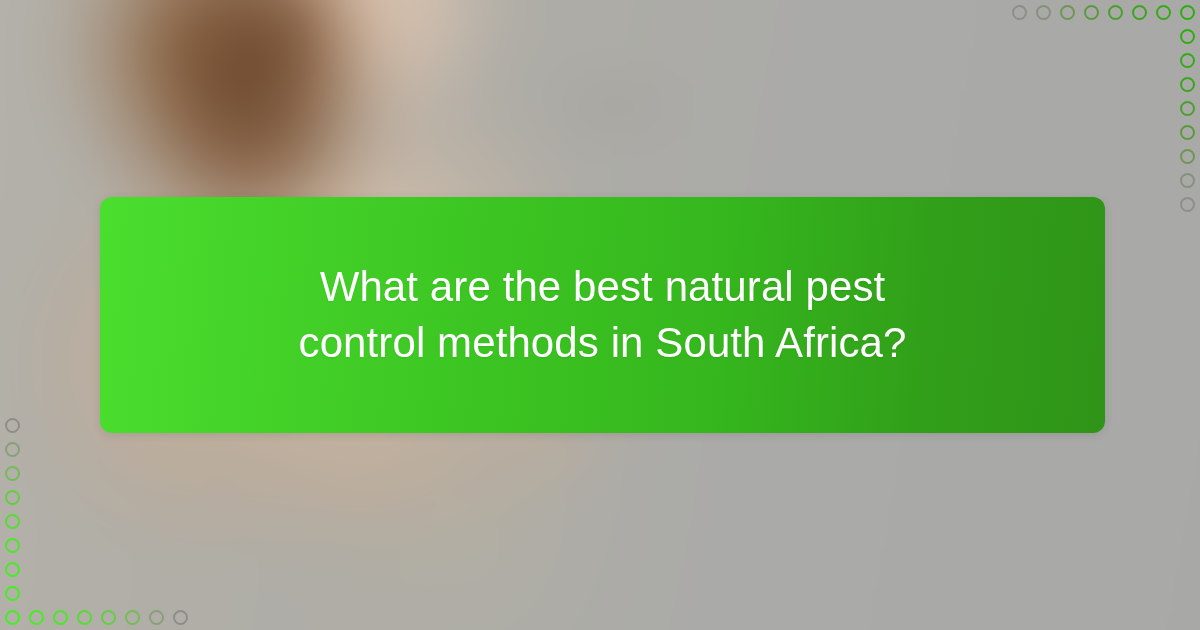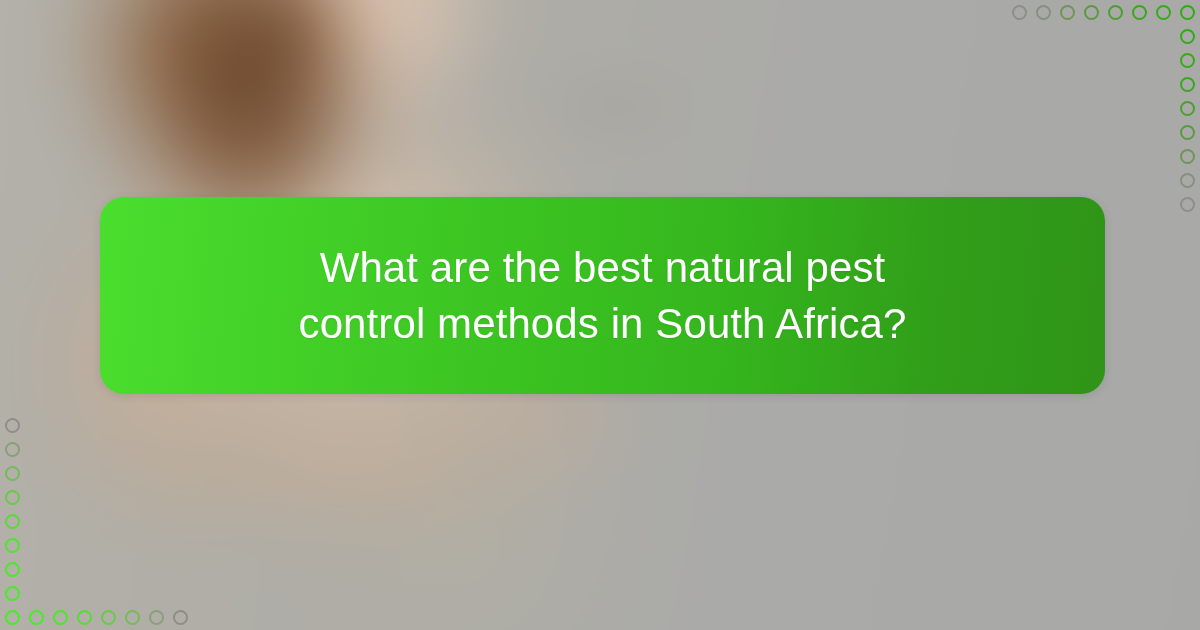--- a/index.html
+++ b/index.html
@@ -59,23 +59,23 @@
     box-sizing:border-box;
   }
 
   .dots-tr { top:0; right:0; width:210px; height:200px; }
   .dots-bl { bottom:0; left:0;  width:210px; height:200px; }
 
   
   .banner {
     position:absolute;
     left:100px; top:197px;
-    width:1005px; height:197px;
+    width:1005px; height:236px;
     z-index:2;
-    border-radius:24px;
+    border-radius:12px;
     background:linear-gradient(95deg, #4ade2e 0%, #44d329 16%, #3cc522 38%, #35b61d 62%, #319f19 82%, #2f9418 100%);
     display:flex;
     align-items:center;
     justify-content:center;
     box-shadow:0 2px 10px rgba(0,0,0,0.10);
   }
 
   .banner-text {
     color:#ffffff;
     font-size:42px;

